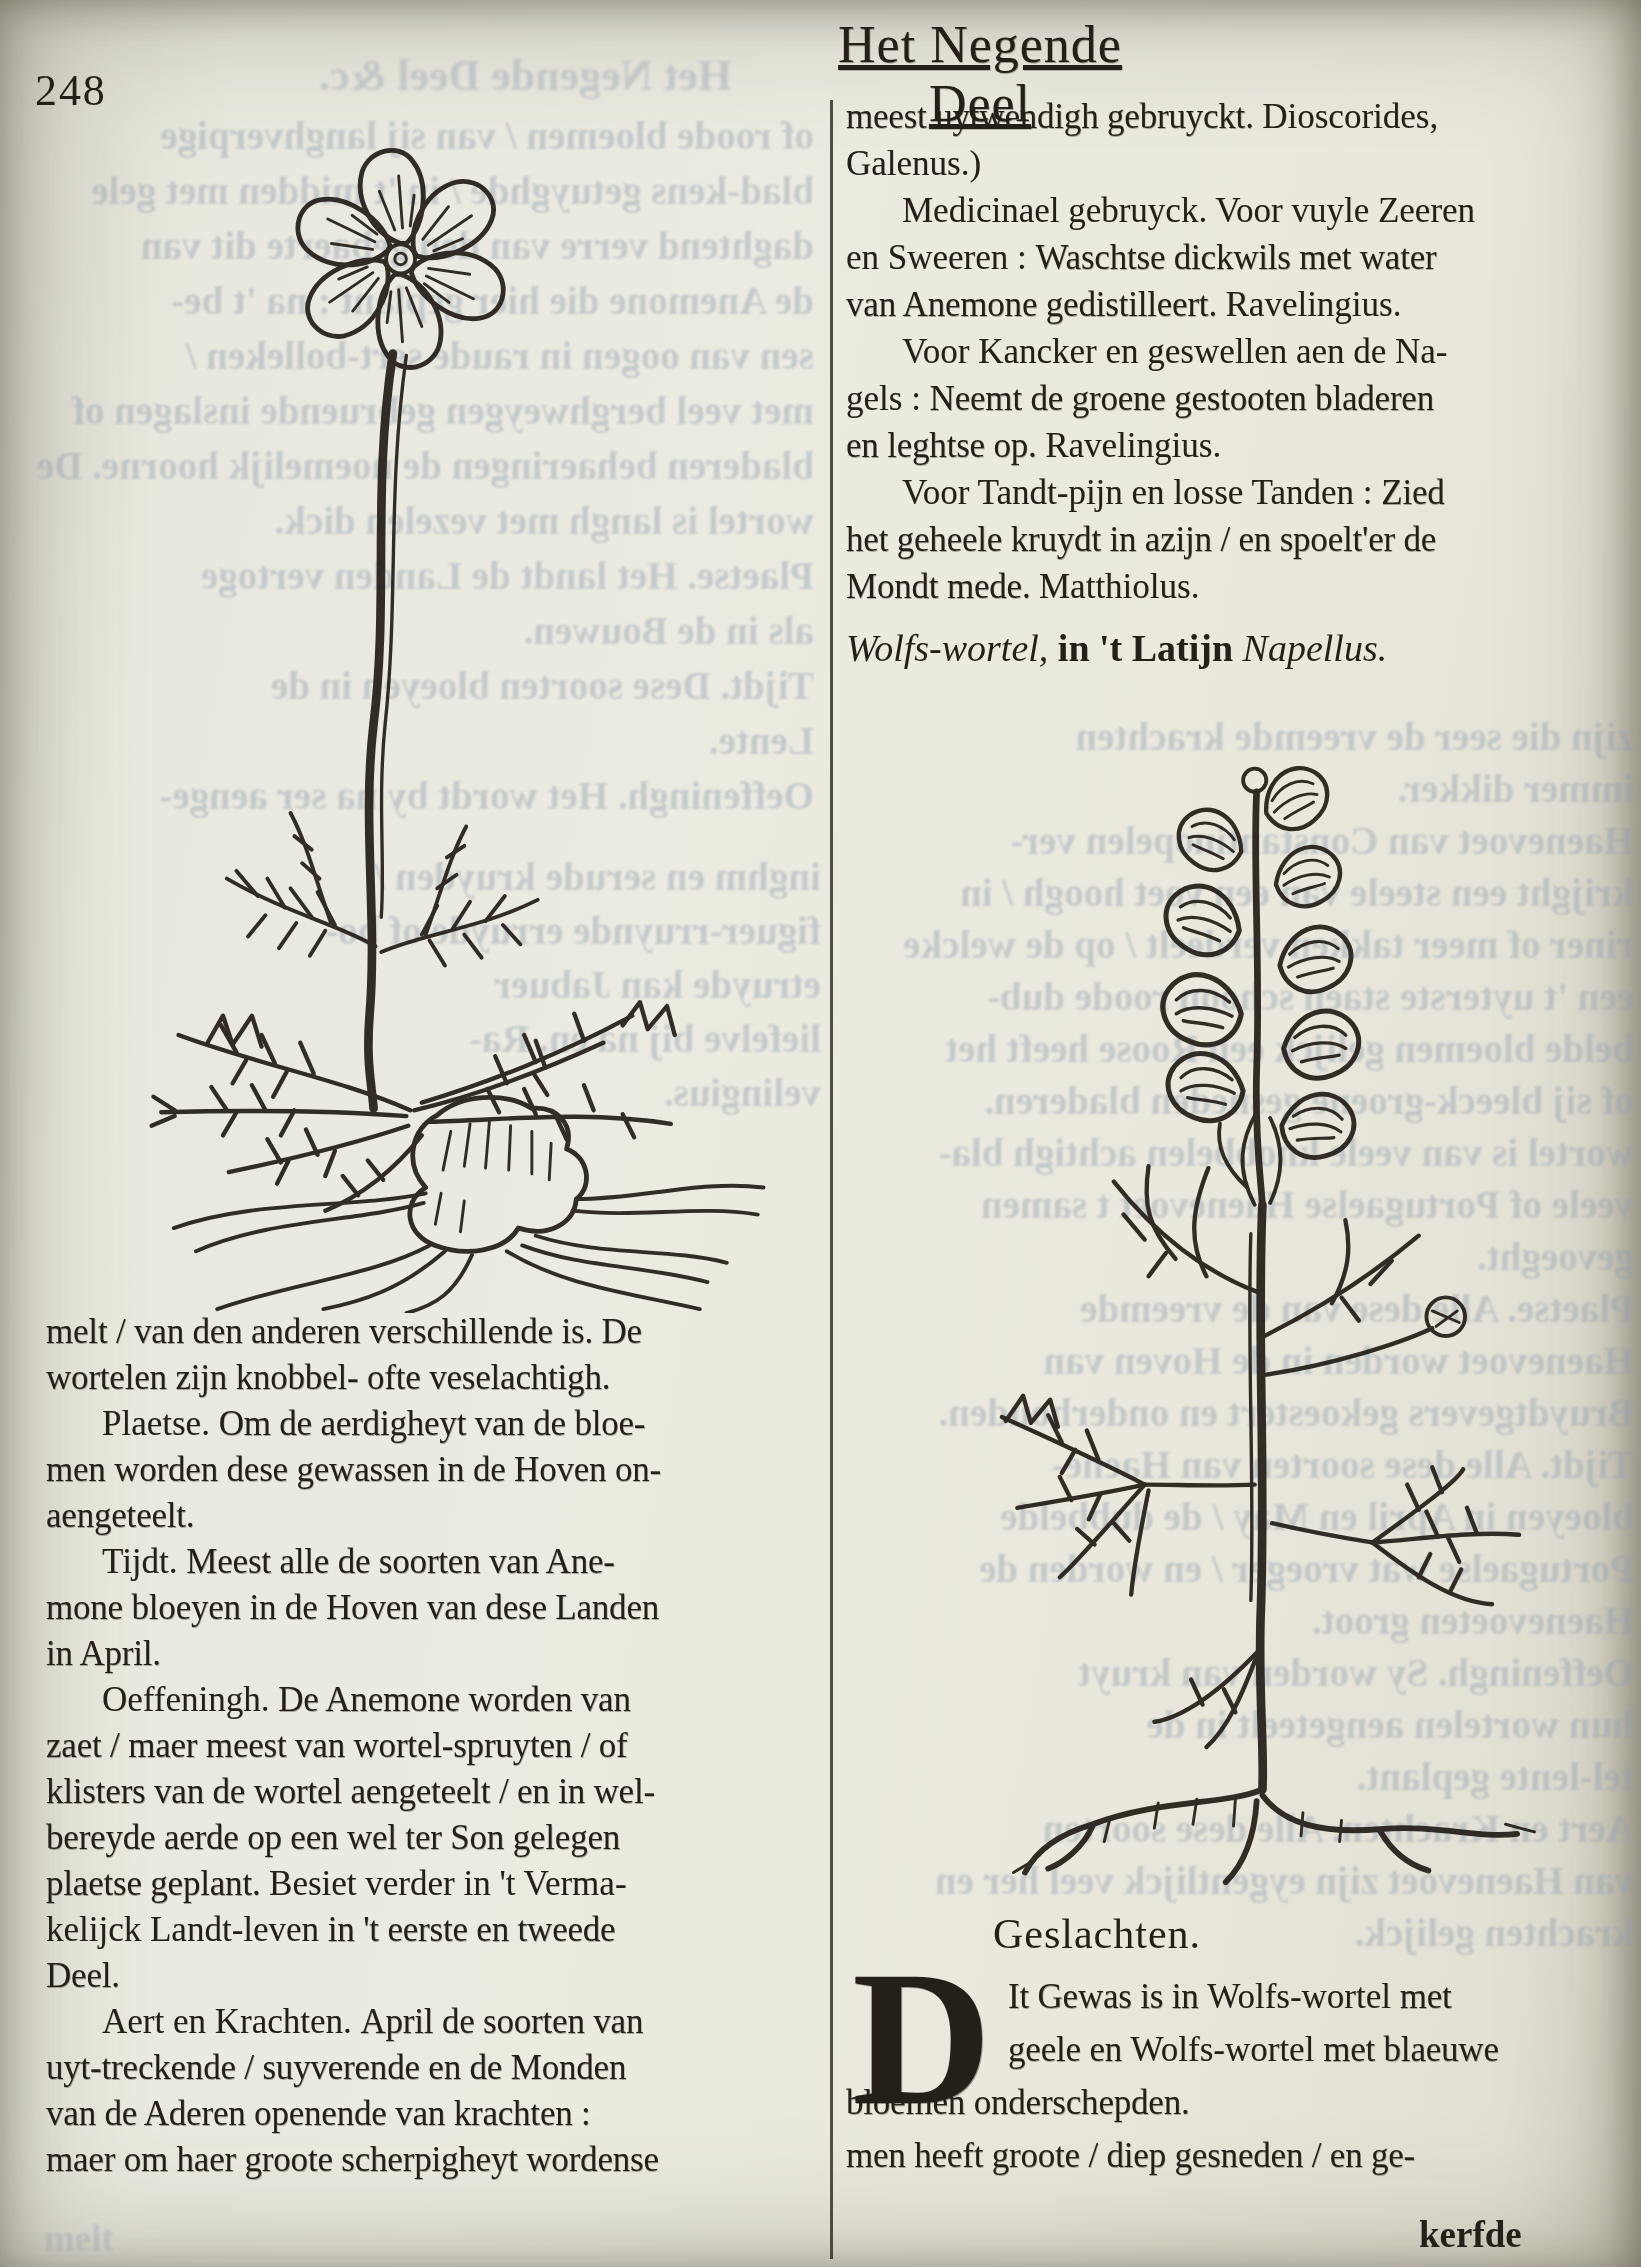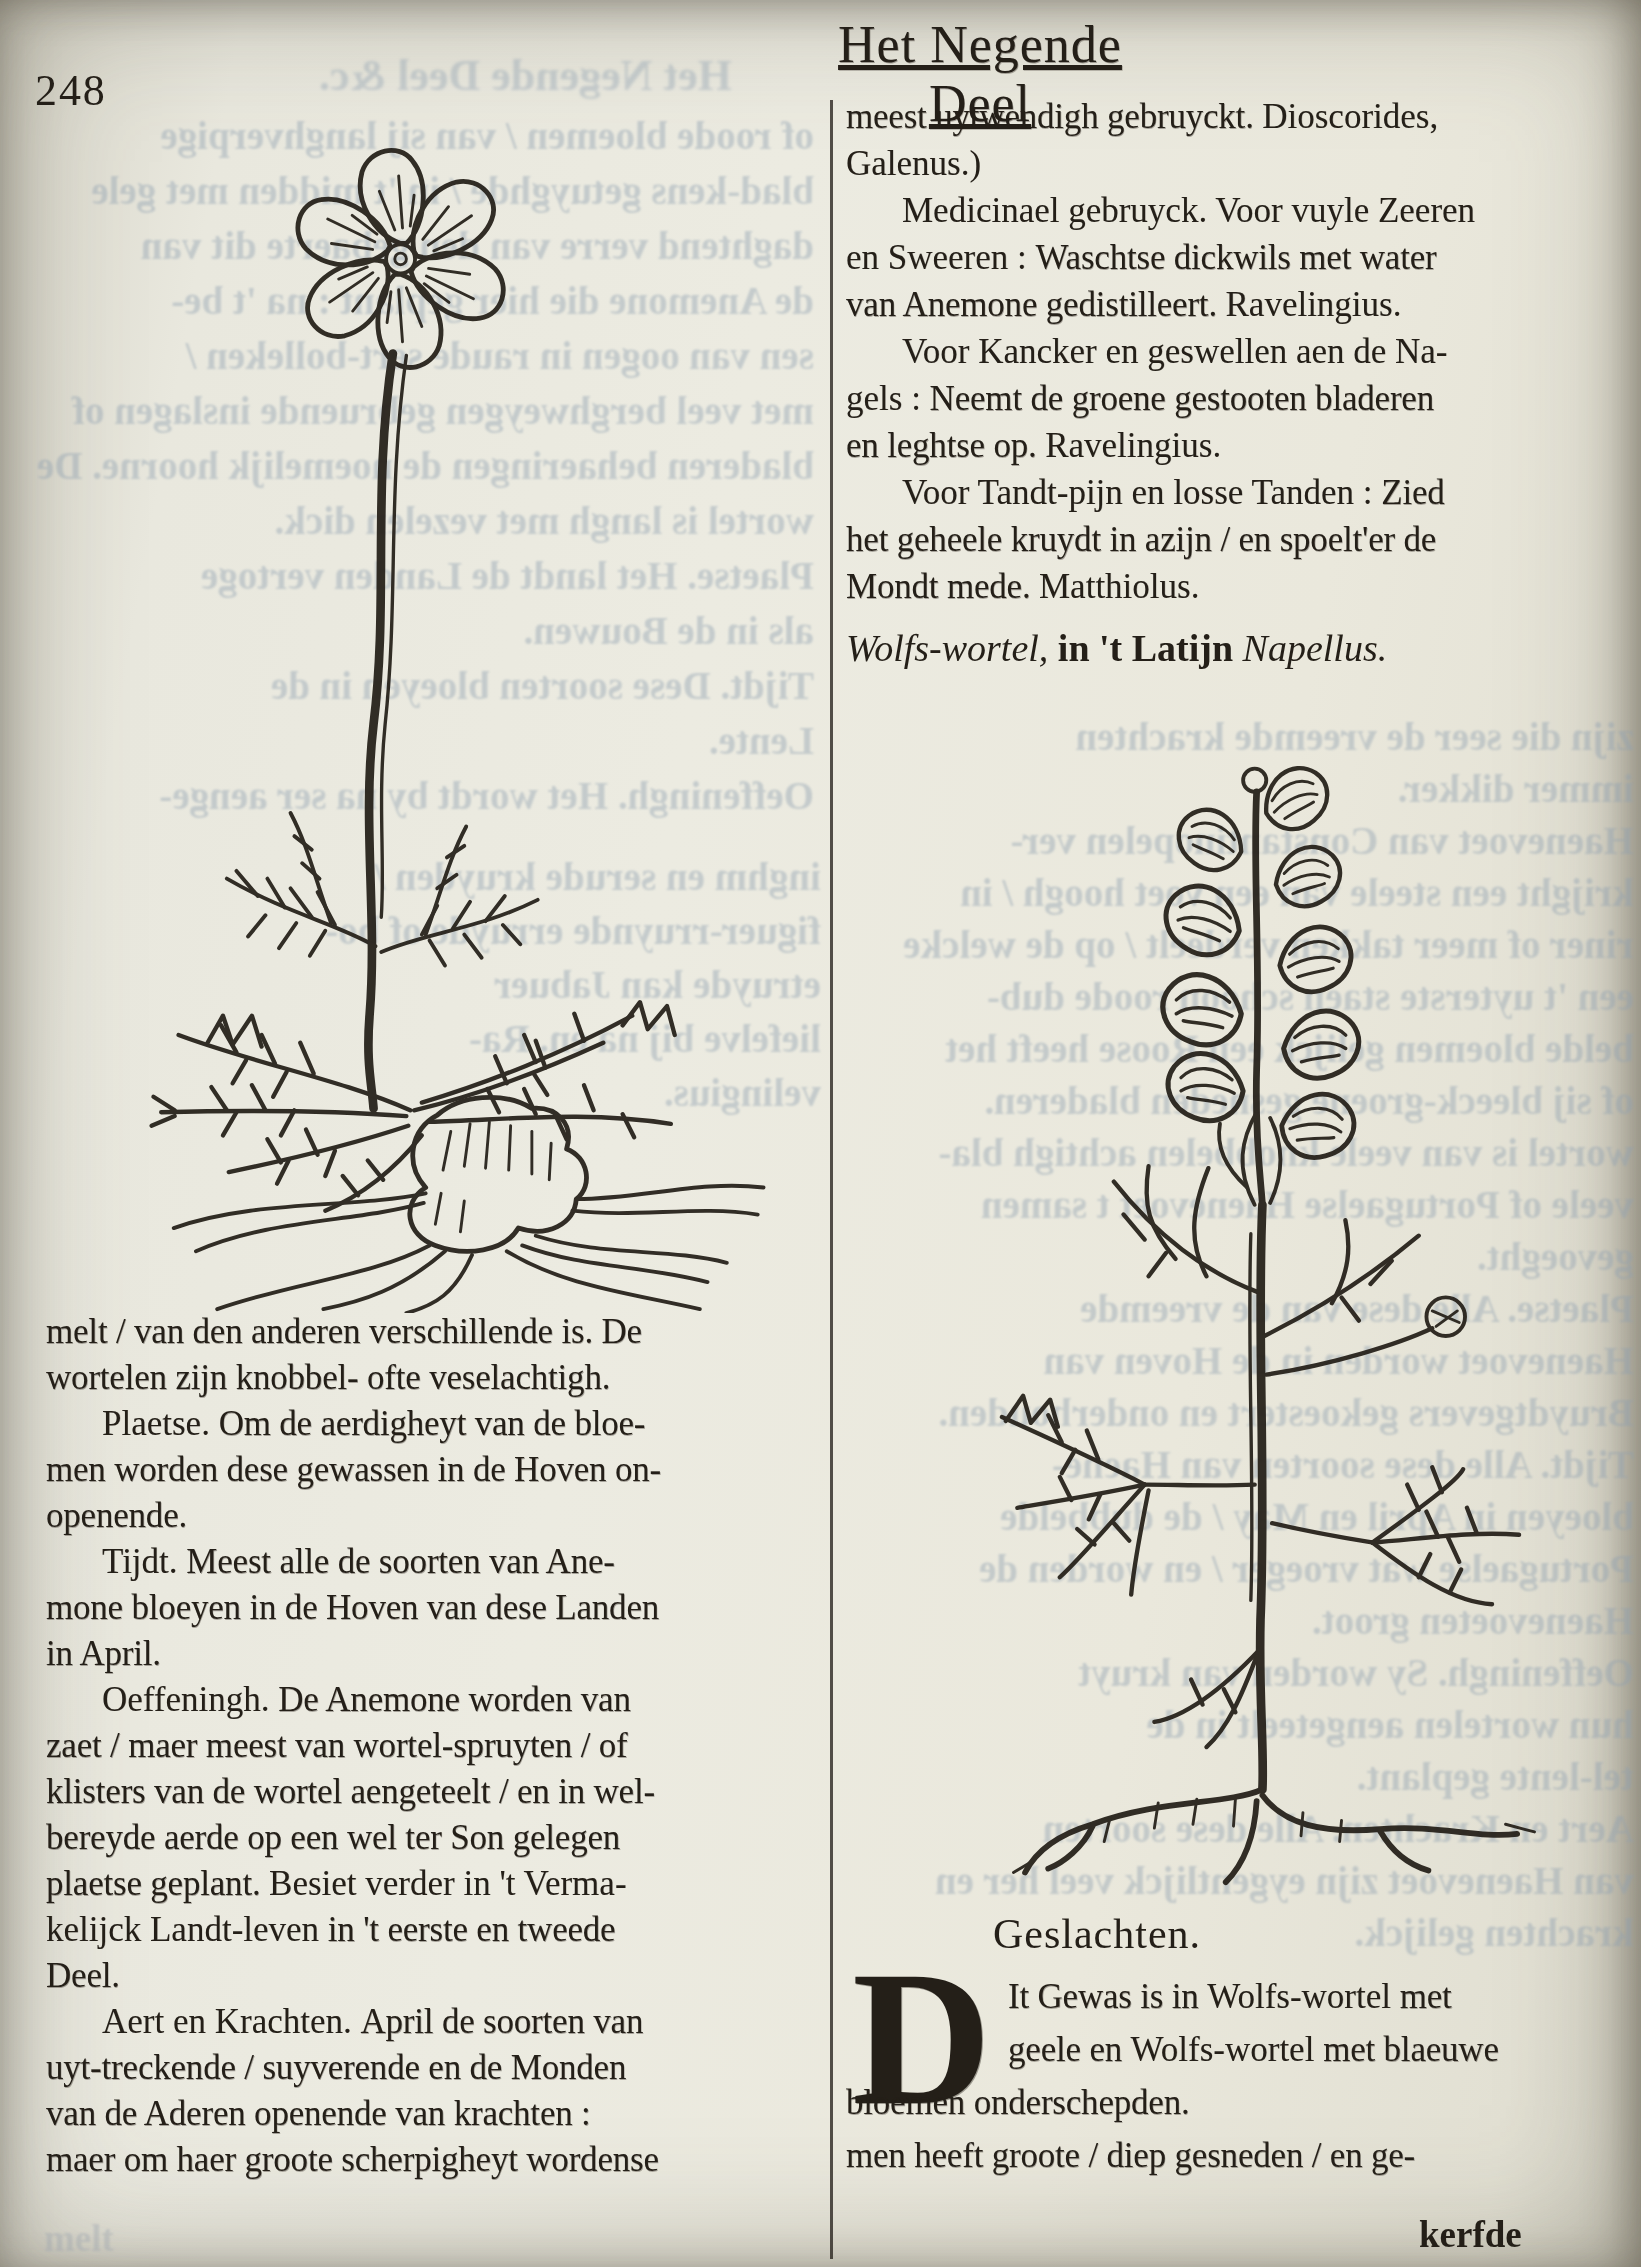--- a/index.html
+++ b/index.html
@@ -209,21 +209,21 @@
         <path d="M508,1104 C576,1112 636,1098 700,1108"></path>
       </g>
     </g>
   </svg>
 
   <div class="abs lc-text" style="left:46px;top:1309px;">
       <div class="line"><span class="seg-bl">melt / van den anderen verschillende is. </span><span class="seg-bl">De</span></div>
       <div class="line"><span class="seg-bl">wortelen zijn knobbel- ofte veselachtigh.</span></div>
       <div class="line indent"><span class="seg-ro">Plaetse. </span><span class="seg-bl">Om de aerdigheyt van de bloe-</span></div>
       <div class="line"><span class="seg-bl">men worden dese gewassen in de Hoven on-</span></div>
-      <div class="line"><span class="seg-bl">openende.</span></div>
+      <div class="line"><span class="seg-bl">aengeteelt.</span></div>
       <div class="line indent"><span class="seg-ro">Tijdt. </span><span class="seg-bl">Meest alle de soorten van Ane-</span></div>
       <div class="line"><span class="seg-bl">mone bloeyen in de Hoven van dese Landen</span></div>
       <div class="line"><span class="seg-bl">in April.</span></div>
       <div class="line indent"><span class="seg-ro">Oeffeningh. </span><span class="seg-bl">De Anemone worden van</span></div>
       <div class="line"><span class="seg-bl">zaet / maer meest van wortel-spruyten / of</span></div>
       <div class="line"><span class="seg-bl">klisters van de wortel aengeteelt / en in wel-</span></div>
       <div class="line"><span class="seg-bl">bereyde aerde op een wel ter Son gelegen</span></div>
       <div class="line"><span class="seg-bl">plaetse geplant. </span><span class="seg-ro">Besiet verder in 't Verma-</span></div>
       <div class="line"><span class="seg-ro">kelijck Landt-leven </span><span class="seg-bl">in 't eerste en tweede</span></div>
       <div class="line"><span class="seg-bl">Deel.</span></div>

